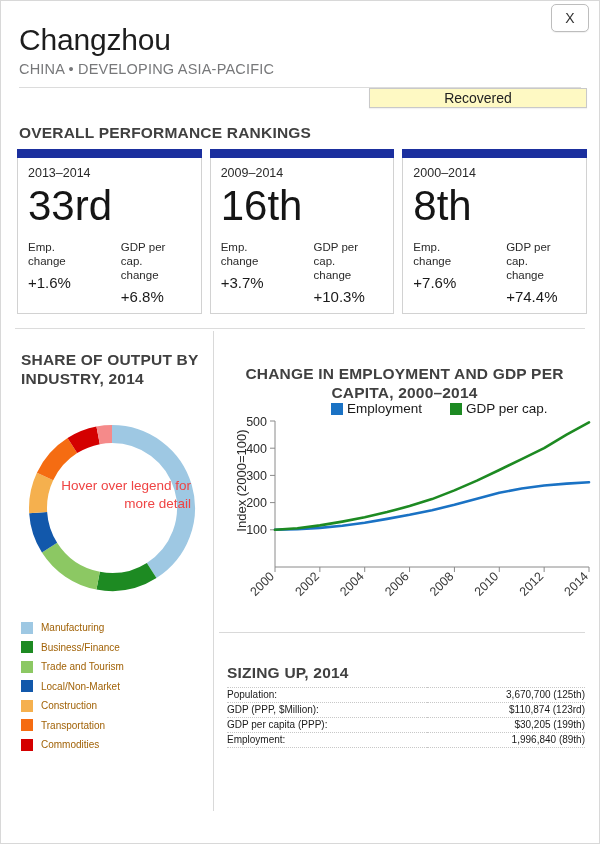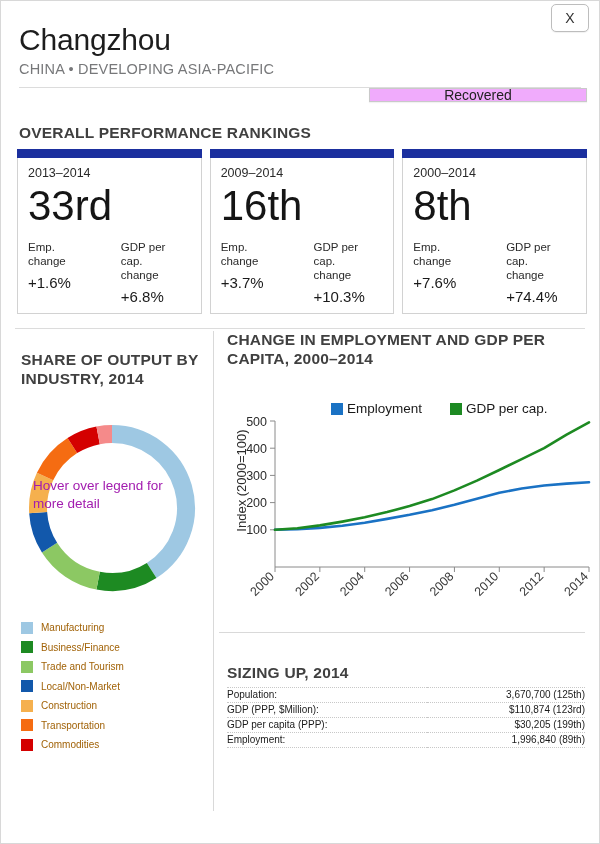--- a/index.html
+++ b/index.html
@@ -41,22 +41,22 @@
     margin-top: 3px; line-height: 18px;
   }
   .header-rule {
     position: absolute; top: 86px; left: 18px; right: 18px;
     height: 1px; background: #dcdcdc;
   }
 
   
   .status-btn {
     position: absolute; top: 87px; right: 12px;
-    width: 218px; height: 14px;
-    background: #f0abfc;
+    width: 218px; height: 20px;
+    background: #fef9c3;
     border: 1px solid #c9c9c9;
     display: flex; align-items: center; justify-content: center;
     font-size: 14px; color: #222;
     cursor: pointer;
     box-shadow: 0 1px 1px rgba(0,0,0,.05);
   }
 
   
   .sec-head {
     font-size: 15.5px; font-weight: bold; color: #404040;
@@ -119,42 +119,42 @@
     position: absolute; top: 349px; left: 20px;
     width: 185px; line-height: 19px;
   }
   .donut-wrap {
     position: absolute; top: 418px; left: 22px;
     width: 178px; height: 178px;
   }
   .donut-wrap svg { display: block; }
   .donut-center-text {
     position: absolute; top: 58px; left: 10px;
-    width: 158px; text-align: left;
-    font-size: 13.5px; color: #a21caf; line-height: 18px;
+    width: 158px; text-align: right;
+    font-size: 13.5px; color: #ef4444; line-height: 18px;
   }
 
   
   .legend {
     position: absolute; top: 617px; left: 20px; width: 190px;
   }
   .legend-item {
     display: flex; align-items: center;
     height: 19.5px;
   }
   .legend-swatch {
     width: 12px; height: 12px; flex: 0 0 12px;
     margin-right: 8px;
   }
   .legend-label { font-size: 10px; color: #a16207; }
 
   
   #chart-head {
-    position: absolute; top: 329px; left: 226px;
-    width: 355px; line-height: 19px;
+    position: absolute; top: 363px; left: 226px;
+    width: 355px; line-height: 19px; text-align: center;
   }
   .chart-area {
     position: absolute; top: 400px; left: 222px;
     width: 372px; height: 215px;
   }
   .chart-legend {
     position: absolute; top: 0; left: 108px;
     display: flex; gap: 28px; align-items: center;
   }
   .cl-item { display: flex; align-items: center; }

